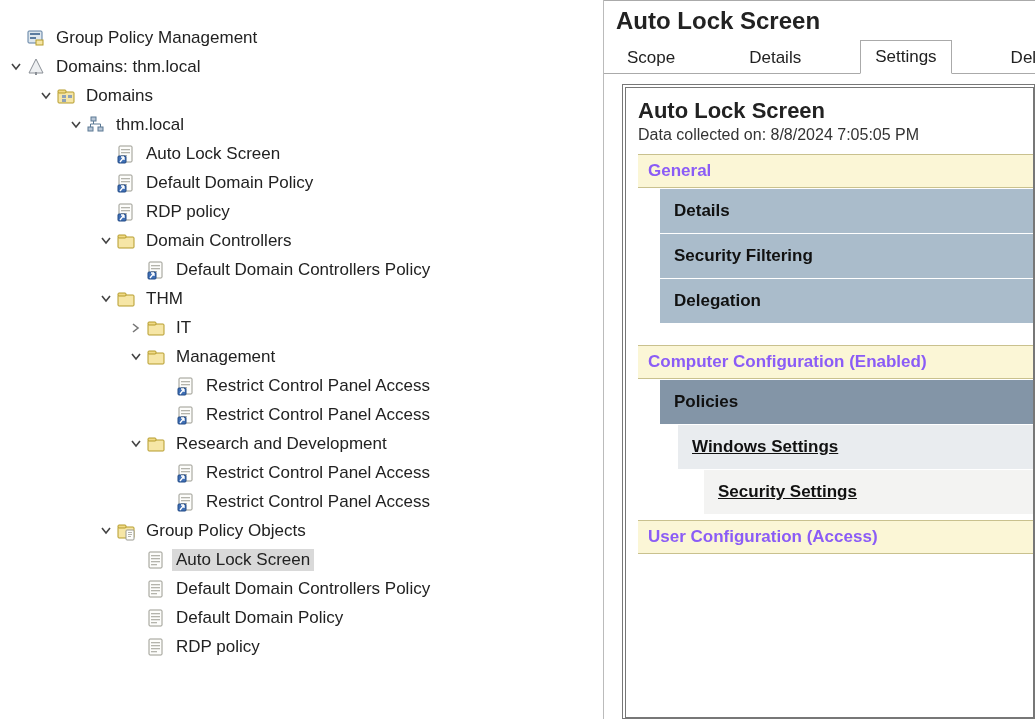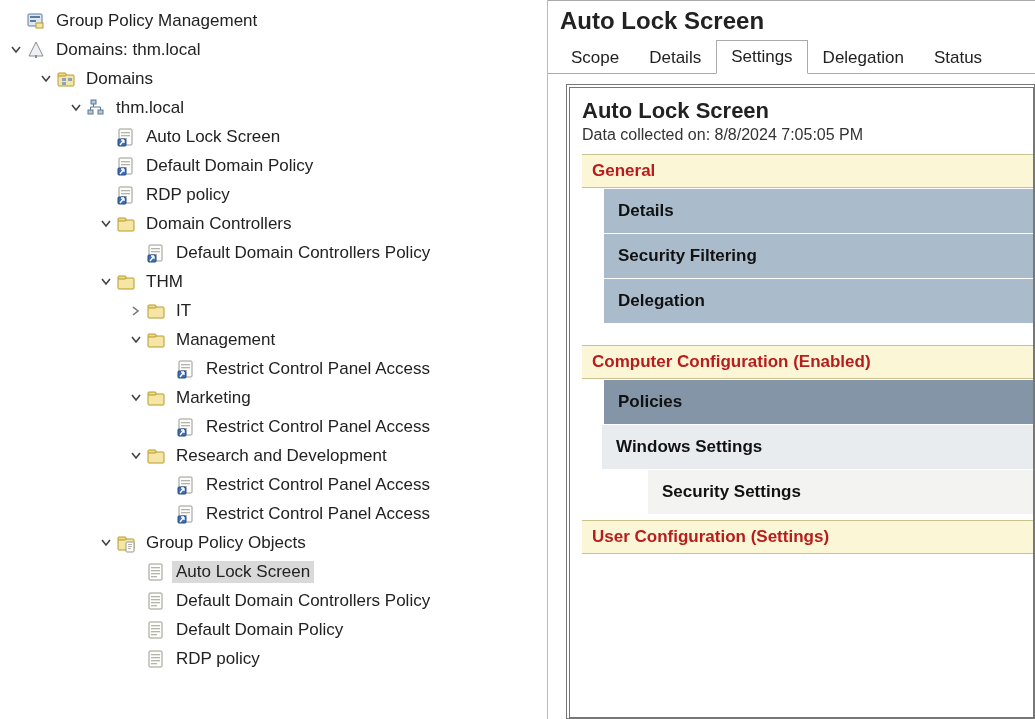--- a/index.html
+++ b/index.html
@@ -8,25 +8,25 @@
     font-family: "Segoe UI", Tahoma, sans-serif;
     font-size: 17px;
     color: #222;
     background: #fff;
     width: 1035px;
     height: 719px;
     overflow: hidden;
     display: flex;
   }
   .left-pane {
-    width: 548px;
+    width: 604px;
     border-right: 1px solid #bbb;
     height: 100%;
     overflow: hidden;
-    padding-top: 6px;
+    padding-top: 23px;
   }
   .right-pane {
     flex: 1;
     height: 100%;
     overflow: hidden;
     display: flex;
     flex-direction: column;
     border-top: 1px solid #aaa;
   }
   
@@ -66,20 +66,21 @@
   .rhdr {
     padding: 6px 12px 0 12px;
   }
   .rhdr-title { font-size: 24px; font-weight: 700; }
   .tabs {
     display: flex;
     align-items: flex-end;
     margin-top: 4px;
     padding-left: 8px;
     border-bottom: 1px solid #aaa;
+    gap: 44px;
   }
   .tab {
     padding: 6px 14px;
     border: 1px solid transparent;
     border-bottom: none;
     font-size: 17px;
     cursor: pointer;
     position: relative;
     top: 1px;
     background: transparent;
@@ -106,39 +107,39 @@
     height: 100%;
     padding: 10px 0 0 12px;
     overflow: hidden;
   }
   .rep-title { font-size: 22px; font-weight: 700; margin-bottom: 2px; }
   .rep-sub { font-size: 16px; color: #333; margin-bottom: 10px; }
   .sec-hdr {
     background: #fbf6d6;
     border-top: 1px solid #c9c18e;
     border-bottom: 1px solid #c9c18e;
-    color: #b91c1c;
+    color: #8b5cf6;
     font-weight: 700;
     padding: 6px 10px;
     font-size: 17px;
   }
   .row-box {
     border-top: 1px solid #fff;
     padding: 12px 14px;
     font-size: 17px;
     font-weight: 700;
     color: #111;
   }
   .row-bluegrey { background:#aabccb; }
   .row-slate { background:#8395a7; }
   .row-light { background:#e9ecef; }
   .row-pale { background:#f3f3f2; }
   .indent-box-1 { margin-left: 22px; }
-  .indent-box-2 { margin-left: 20px; }
-  .indent-box-3 { margin-left: 66px; }
+  .indent-box-2 { margin-left: 40px; text-decoration: underline; }
+  .indent-box-3 { margin-left: 66px; text-decoration: underline; }
 </style>
 </head>
 <body>
 
 <svg width="0" height="0" style="position:absolute">
   <defs>
     <g id="ic-chevron-down">
         <path d="M1 2 L5 7 L9 2" fill="none" stroke="#444" stroke-width="1.6"></path>
       </g>
     <g id="ic-chevron-right">
@@ -349,34 +350,20 @@
       </div>
       <div class="tree-row">
         <span class="indent" style="width: 158px;"></span>
         <span class="exp blank"></span>
         <span class="ticon">
           <svg viewBox="0 0 20 20">
             <use href="#ic-gpolink"></use>
           </svg>
         </span>
         <span class="tlabel">Restrict Control Panel Access</span>
-      </div>
-      <div class="tree-row">
-        <span class="indent" style="width: 128px;"></span>
-        <span class="exp">
-          <svg viewBox="0 0 10 10">
-            <use href="#ic-chevron-down"></use>
-          </svg>
-        </span>
-        <span class="ticon">
-          <svg viewBox="0 0 20 20">
-            <use href="#ic-ou"></use>
-          </svg>
-        </span>
-        <span class="tlabel">Marketing</span>
       </div>
       <div class="tree-row">
         <span class="indent" style="width: 158px;"></span>
         <span class="exp blank"></span>
         <span class="ticon">
           <svg viewBox="0 0 20 20">
             <use href="#ic-gpolink"></use>
           </svg>
         </span>
         <span class="tlabel">Restrict Control Panel Access</span>
@@ -492,17 +479,17 @@
         <div class="sec-hdr">General</div>
         <div class="indent-box-1 row-box row-bluegrey">Details</div>
         <div class="indent-box-1 row-box row-bluegrey">Security Filtering</div>
         <div class="indent-box-1 row-box row-bluegrey">Delegation</div>
 
         <div class="sec-hdr" style="margin-top:22px">Computer Configuration (Enabled)</div>
         <div class="indent-box-1 row-box row-slate">Policies</div>
         <div class="indent-box-2 row-box row-light">Windows Settings</div>
         <div class="indent-box-3 row-box row-pale">Security Settings</div>
 
-        <div class="sec-hdr" style="margin-top:6px">User Configuration (Settings)</div>
+        <div class="sec-hdr" style="margin-top:6px">User Configuration (Access)</div>
       </div>
     </div>
   </div>
 </div>
 
 </body></html>

